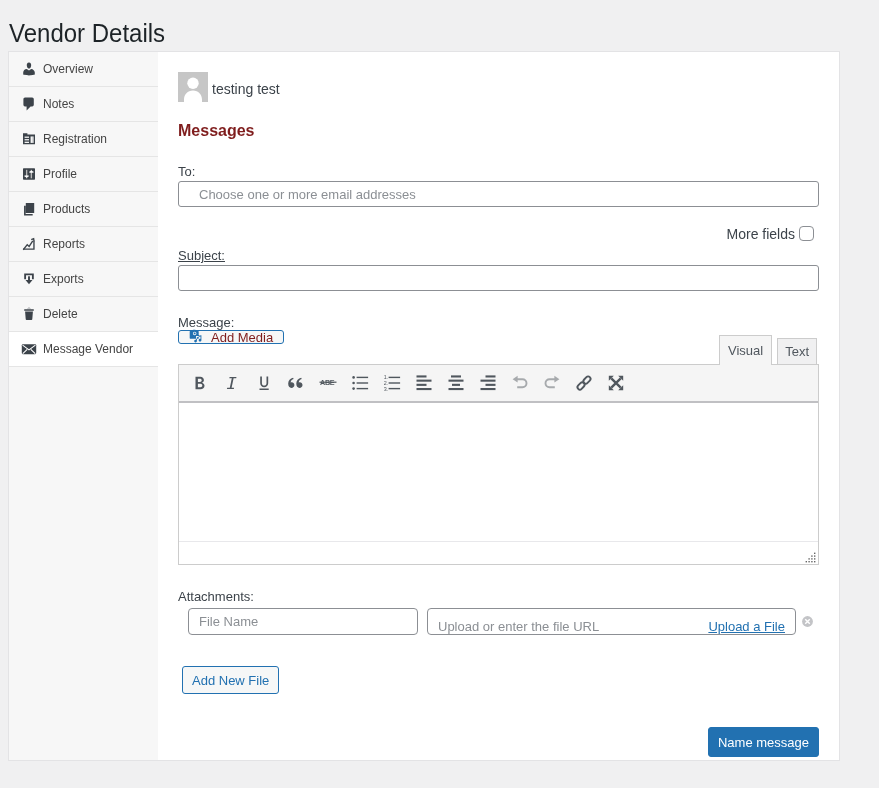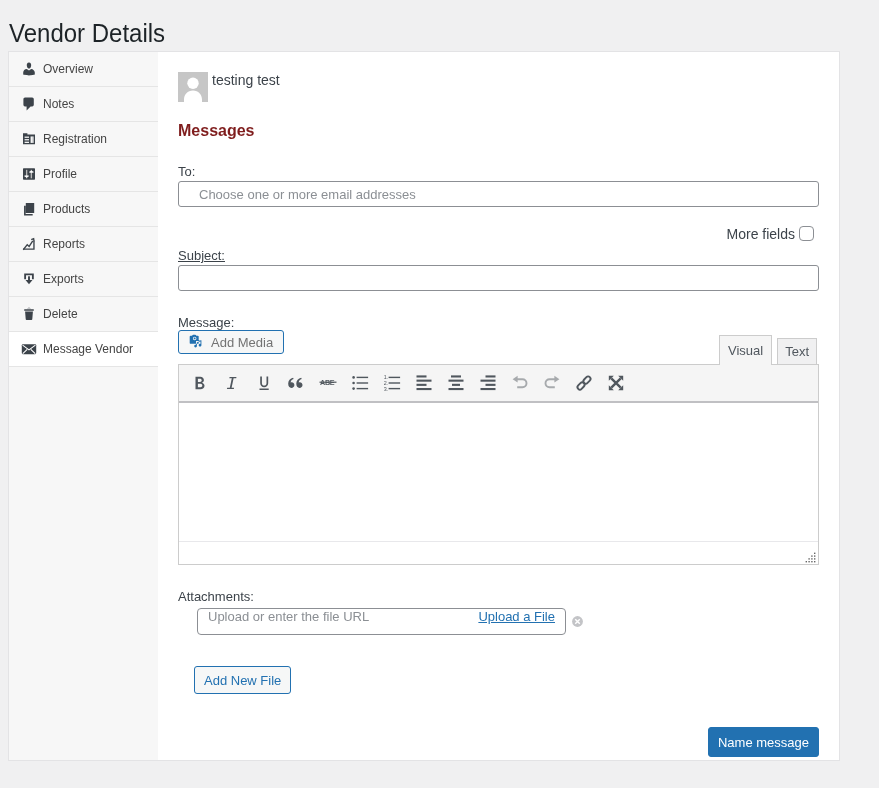--- a/index.html
+++ b/index.html
@@ -37,21 +37,21 @@
   color:#444; font-size:12px;
   background:#f7f7f7;
 }
 .nav li.active { background:#fff; }
 .nav li svg { margin-right:6px; flex:0 0 auto; }
 
 .content {
   flex:1 1 auto; background:#fff; position:relative;
   padding:20px 20px 0 20px;
 }
-.vhead { display:flex; align-items:flex-start; }
+.vhead { display:flex; align-items:center; }
 .avatar { width:30px; height:30px; background:#c6c6c6; overflow:hidden; flex:0 0 30px; }
 .vname { margin-left:4px; font-size:14px; color:#3c434a; margin-bottom:-3px; }
 h3.msgs { margin:20px 0 0 0; font-size:16px; font-weight:700; color:#7f1d1d; }
 .lbl { font-size:13px; color:#3c434a; }
 .lbl.to { margin-top:24px; }
 input.txt {
   display:block; width:641px; height:26px;
   border:1px solid #8c8f94; border-radius:3px;
   background:#fff; padding:0 20px;
   font-family:"Liberation Sans", sans-serif; font-size:13px; color:#2c3338;
@@ -68,23 +68,23 @@
   border:1px solid #8c8f94; border-radius:4px; background:#fff;
 }
 .lbl.subject { margin-top:7px;text-decoration:underline; }
 #subject { margin-top:2px; }
 .lbl.message { margin-top:24px; }
 
 .editor-wrap { margin-top:0; width:641px; }
 .editor-tools { height:34px; position:relative; }
 .btn-addmedia {
   position:absolute; left:0; top:0;
-  height:24px; padding:0 10px 0 8px;
+  height:14px; padding:0 10px 0 8px;
   background:#f6f7f7; border:1px solid #2271b1; border-radius:3px;
-  color:#737373; font-size:13px; font-family:"Liberation Sans", sans-serif;
+  color:#7f1d1d; font-size:13px; font-family:"Liberation Sans", sans-serif;
   display:flex; align-items:center;
 }
 .btn-addmedia svg { margin-right:6px; }
 .tabs { position:absolute; right:2px; bottom:0; display:flex; align-items:flex-end; }
 .tab {
   font-size:13px; color:#50575e; text-align:center;
   border:1px solid #ccc; border-bottom:none;
   background:#f0f0f1;
   padding:5px 7px 5px;
   margin-left:5px;
@@ -110,30 +110,30 @@
 .lbl.attach { margin-top:24px; }
 .attach-row { margin-top:4px; margin-left:10px; display:flex; align-items:center; }
 #fname {
   width:230px; height:27px; border:1px solid #8c8f94; border-radius:4px;
   padding:0 10px; font-family:"Liberation Sans", sans-serif; font-size:13px;
 }
 #fname::placeholder,#furl::placeholder { color:#8b8f94; opacity:1; }
 .urlwrap {
   margin-left:9px; width:369px; height:27px;
   border:1px solid #8c8f94; border-radius:4px; background:#fff;
-  display:flex; align-items:flex-start; padding:0 10px;
+  display:flex; align-items:flex-end; padding:0 10px;
 }
 #furl {
   border:none; outline:none; flex:1 1 auto; padding:0;
   font-family:"Liberation Sans", sans-serif; font-size:13px; background:transparent;
 }
 .upload-link { color:#2271b1; text-decoration:underline; font-size:13px; white-space:nowrap; }
 .dismiss { margin-left:5px; }
 .btn-addfile {
-  margin-top:31px; margin-left:16px;
+  margin-top:31px; margin-left:4px;
   height:28px; padding:0 9px;
   background:#f6f7f7; border:1px solid #2271b1; border-radius:3px;
   color:#2271b1; font-size:13px; font-family:"Liberation Sans", sans-serif;
 }
 .send-row { margin-top:33px; display:flex; justify-content:flex-end; }
 .btn-send {
   height:30px; padding:0 9px;
   background:#2271b1; border:1px solid #2271b1; border-radius:3px;
   color:#fff; font-size:13px; font-family:"Liberation Sans", sans-serif;
 }
@@ -338,20 +338,21 @@
                 <rect x="7.2" y="10.0" width="1.4" height="1.4"></rect>
                 <rect x="4.4" y="10.0" width="1.4" height="1.4"></rect>
                 <rect x="1.6" y="10.0" width="1.4" height="1.4"></rect>
               </g>
             </svg>
         </div>
       </div>
     </div>
     <div class="lbl attach">Attachments:</div>
     <div class="attach-row">
+      <input id="fname" placeholder="File Name" style="">
       <div class="urlwrap">
         <input id="furl" placeholder="Upload or enter the file URL" style="">
         <span class="upload-link">Upload a File</span>
       </div>
       <svg class="dismiss" width="13" height="13" viewBox="0 0 20 20">
           <circle cx="10" cy="10" r="8.3" fill="#c3c4c7"></circle>
           <path d="M6.5 6.5l7 7M13.5 6.5l-7 7" stroke="#fff" stroke-width="2.2"></path>
         </svg>
     </div>
     <button class="btn-addfile">Add New File</button>

